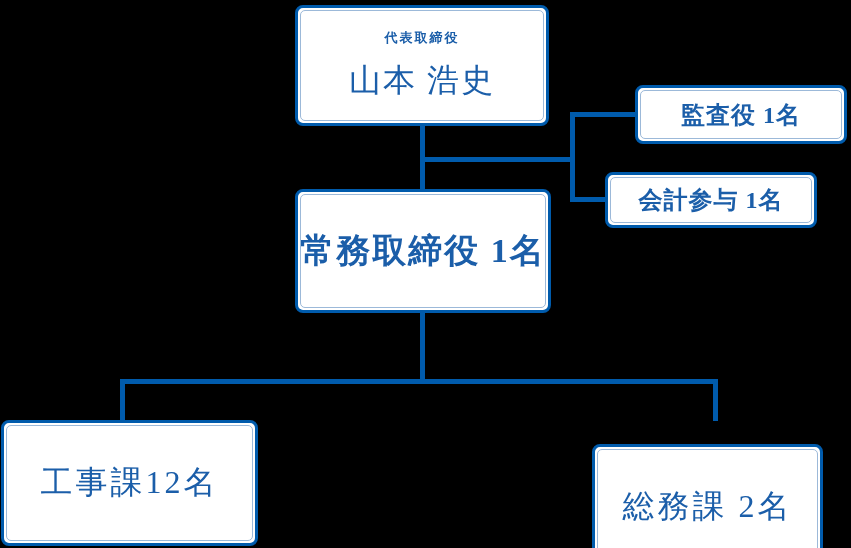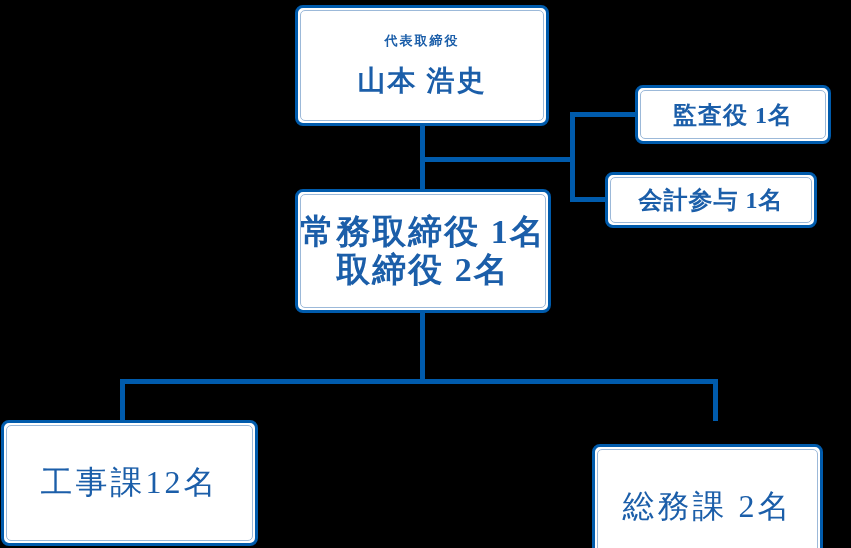--- a/index.html
+++ b/index.html
@@ -50,35 +50,35 @@
   .node::after {
     content: "";
     position: absolute;
     inset: 2px;
     border: 1px solid var(--box_inner_border);
     border-radius: 5px;
     pointer-events: none;
   }
   .n-president    { left: 295px; top: 5px;   width: 254px; height: 121px; }
   .n-directors    { left: 295px; top: 189px; width: 256px; height: 124px; }
-  .n-auditor      { left: 635px; top: 85px;  width: 196px; height: 59px;  }
+  .n-auditor      { left: 635px; top: 85px;  width: 212px; height: 59px;  }
   .n-advisor      { left: 605px; top: 172px; width: 212px; height: 56px;  }
   .n-construction { left: 1px;   top: 420px; width: 257px; height: 126px; }
   .n-general      { left: 592px; top: 444px; width: 231px; height: 126px; }
 
   .role {
     font-family: "Liberation Sans", "DejaVu Sans", sans-serif;
     font-size: 13px;
     font-weight: bold;
     letter-spacing: 2px;
     margin-bottom: 12px;
   }
   .name {
-    font-size: 28px;
-    font-weight: 700;
+    font-size: 32px;
+    font-weight: 400;
     letter-spacing: 2px;
   }
   .big-label {
     font-size: 34px;
     font-weight: 600;
     letter-spacing: 2px;
     line-height: 38px;
   }
   .side-label {
     font-size: 24px;
@@ -106,21 +106,20 @@
   <div class="line c-vleft"></div>
   <div class="line c-vright"></div>
 
   <div class="node n-president">
     <div class="role">代表取締役</div>
     <div class="name">山本 浩史</div>
   </div>
 
   <div class="node n-directors">
     <div class="big-label">常務取締役 1名</div>
-    <div class="big-label">取締役 2名</div>
   </div>
 
   <div class="node n-auditor">
     <div class="side-label">監査役 1名</div>
   </div>
 
   <div class="node n-advisor">
     <div class="side-label">会計参与 1名</div>
   </div>
 

